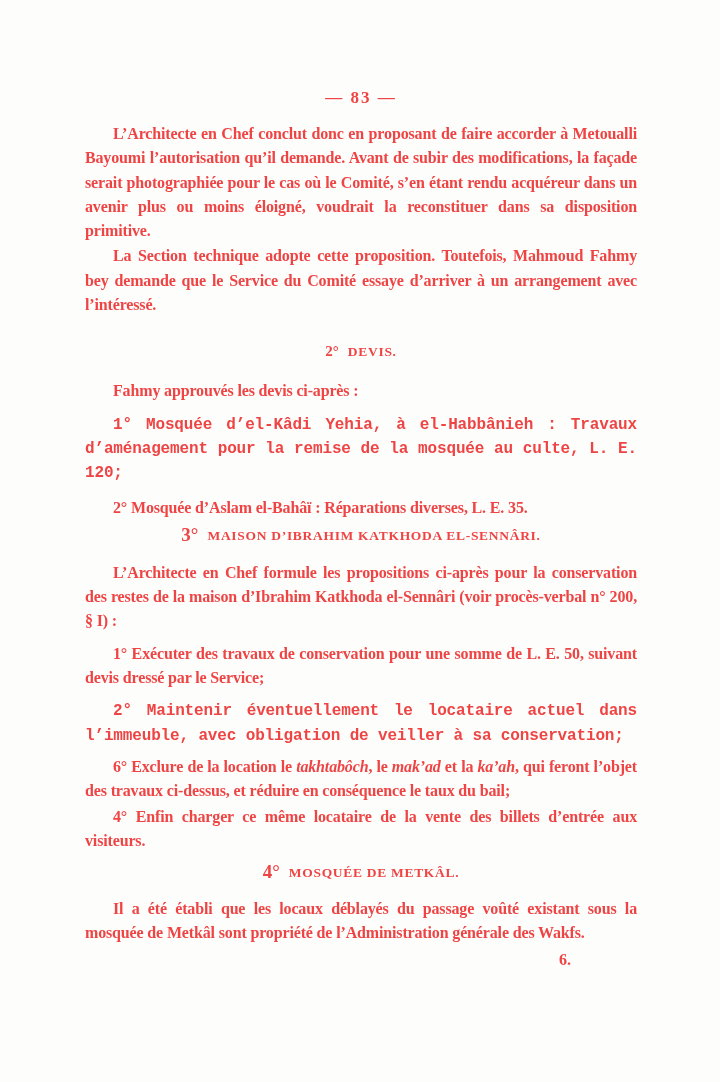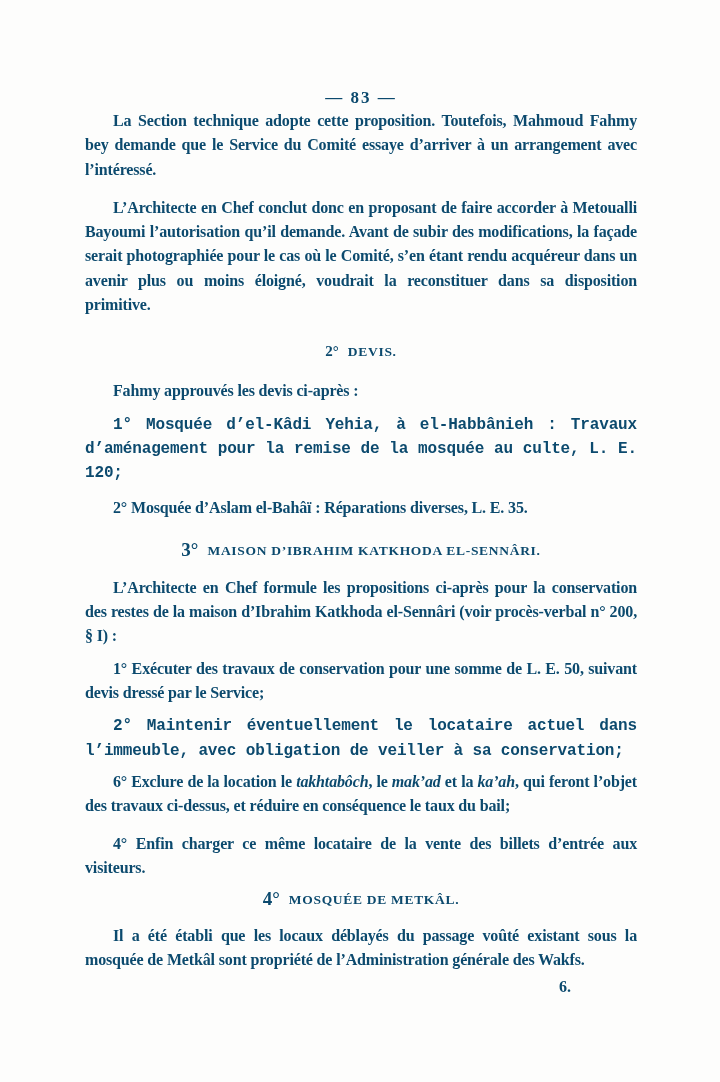--- a/index.html
+++ b/index.html
@@ -5,21 +5,21 @@
   html, body {
     margin: 0;
     padding: 0;
     background: #ffffff;
   }
   .page {
     position: relative;
     width: 720px;
     height: 1082px;
     background: #fdfdfc;
-    color: #0c4a6e;
+    color: #ef4444;
     font-family: "Liberation Serif", "DejaVu Serif", serif;
     font-weight: bold;
     box-sizing: border-box;
     padding: 88px 83px 0 85px;
     overflow: hidden;
   }
   .page-number {
     text-align: center;
     font-size: 17px;
     line-height: 20px;
@@ -63,44 +63,44 @@
   .signature {
     margin: 0;
     font-size: 16px;
     line-height: 22px;
     text-align: right;
     padding-right: 66px;
   }
   i { }
   .m1  { margin-top: 1px; }
   .m3  { margin-top: 3px; }
-  .m5  { margin-top: 13px; }
+  .m5  { margin-top: 1px; }
   .m6  { margin-top: 6px; }
   .m7  { margin-top: 7px; }
   .m8  { margin-top: 8px; }
   .m9  { margin-top: 9px; font-family: Liberation Mono, monospace; }
   .m10 { margin-top: 10px; }
   .m12 { margin-top: 12px; }
   .m13 { margin-top: 13px; }
   .m14 { margin-top: 14px; }
-  .m15 { margin-top: 15px; }
+  .m15 { }
   .m17 { margin-top: 17px; }
   .m18 { margin-top: 4px; }
   .m21 { margin-top: 21px; }
 </style>
 </head>
 <body>
 
 <div class="page">
 
   <div class="page-number">— 83 —</div>
 
+  <p class="para m14">L’Architecte en Chef conclut donc en proposant de faire accorder à Metoualli Bayoumi l’autorisation qu’il demande. Avant de subir des modifications, la façade serait photographiée pour le cas où le Comité, s’en étant rendu acquéreur dans un avenir plus ou moins éloigné, voudrait la reconstituer dans sa disposition primitive.</p>
+
   <p class="para m1">La Section technique adopte cette proposition. Toutefois, Mahmoud Fahmy bey demande que le Service du Comité essaye d’arriver à un arrangement avec l’intéressé.</p>
-
-  <p class="para m14">L’Architecte en Chef conclut donc en proposant de faire accorder à Metoualli Bayoumi l’autorisation qu’il demande. Avant de subir des modifications, la façade serait photographiée pour le cas où le Comité, s’en étant rendu acquéreur dans un avenir plus ou moins éloigné, voudrait la reconstituer dans sa disposition primitive.</p>
 
   <h2 class="heading h-devis m21"><span class="hnum hnum-sm">2°</span><span class="htitle">DEVIS.</span></h2>
 
   <p class="para m17">Fahmy approuvés les devis ci-après :</p>
 
   <p class="para m9">1° Mosquée d’el-Kâdi Yehia, à el-Habbânieh : Travaux d’aménagement pour la remise de la mosquée au culte, L. E. 120;</p>
 
   <p class="para m10">2° Mosquée d’Aslam el-Bahâï : Réparations diverses, L. E. 35.</p>
 
   <h2 class="heading h-lg m15"><span class="hnum">3°</span><span class="htitle">MAISON D’IBRAHIM KATKHODA EL-SENNÂRI.</span></h2>

